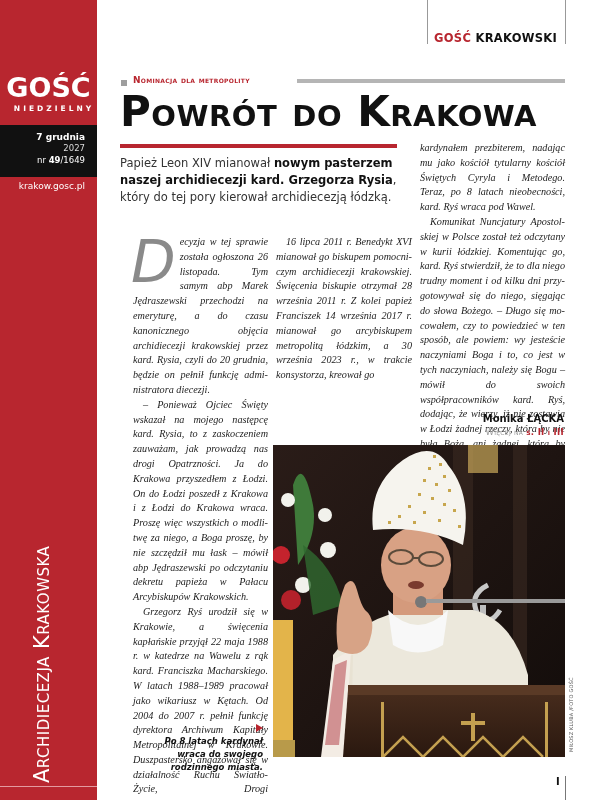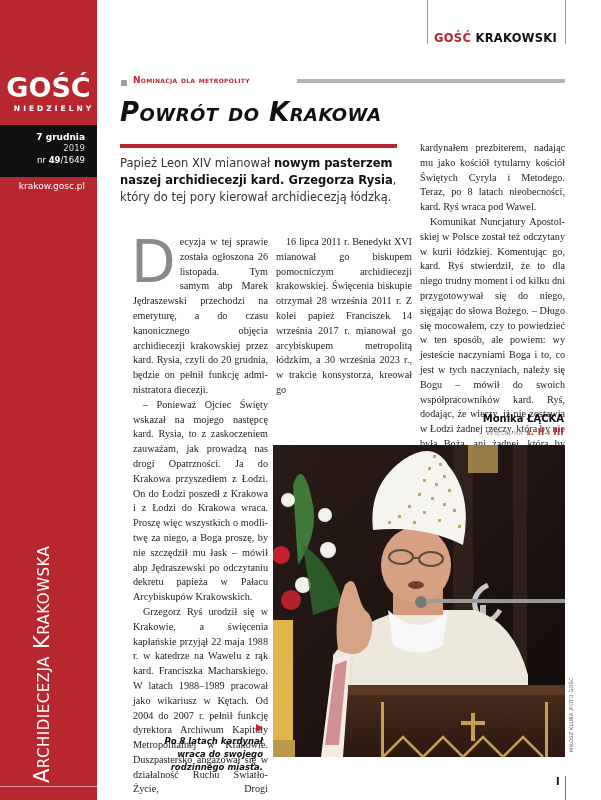--- a/index.html
+++ b/index.html
@@ -26,27 +26,27 @@
   .brand { position: absolute; left: 434px; top: 31px; font-family: "DejaVu Sans", sans-serif; font-weight: bold; font-size: 11.5px; letter-spacing: 0.3px; }
   .brand .red { color: #b8262f; }
   .brand .dark { color: #111; }
 
   
   .kicker-square { position: absolute; left: 121px; top: 80px; width: 6px; height: 6px; background: #9e9e9e; }
   .kicker { position: absolute; left: 133px; top: 75px; font-family: "DejaVu Sans", sans-serif; font-weight: bold; color: #b8262f; font-size: 9px; font-variant: small-caps; letter-spacing: 0.3px; }
   .kicker-rule { position: absolute; left: 297px; top: 79px; width: 268px; height: 4px; background: #b5b5b5; }
 
   
-  .headline { position: absolute; left: 120px; top: 92px; font-family: "DejaVu Sans", sans-serif; font-weight: bold; font-size: 26px; font-variant: small-caps; letter-spacing: 0.5px; color: #111; line-height: 40px; white-space: nowrap; font-style: italic; }
+  .headline { position: absolute; left: 120px; top: 92px; font-family: "DejaVu Sans", sans-serif; font-weight: bold; font-size: 42px; font-variant: small-caps; letter-spacing: 0.5px; color: #111; line-height: 40px; white-space: nowrap; }
   .head-rule { position: absolute; left: 120px; top: 144px; width: 277px; height: 4px; background: #b8262f; }
   .lead { position: absolute; left: 120px; top: 155px; width: 300px; font-family: "DejaVu Sans", sans-serif; font-size: 11.5px; line-height: 17px; color: #333; }
   .lead b { color: #111; }
 
   
-  .col { position: absolute; font-size: 10.2px; line-height: 14.8px; text-align: justify; color: #1c1c1c; hyphens: manual; }
+  .col { position: absolute; font-size: 10.2px; line-height: 14.8px; text-align: justify; color: #1c1c1c; hyphens: manual; font-style: italic; }
   .col p { text-indent: 10px; }
   .col p.noindent { text-indent: 0; }
   .col1 { left: 133px; top: 235px; width: 135px; }
   .col2 { left: 276px; top: 235px; width: 136px; }
   .col3 { left: 420px; top: 40px; width: 145px; }
 
   .dropcap { float: left; font-family: "DejaVu Sans", sans-serif; font-size: 58px; line-height: 50px; color: #8a8a8a; margin: 2px 4px 0 -2px; font-weight: normal; }
 
   .author { position: absolute; right: 37px; top: 413px; font-family: "DejaVu Sans", sans-serif; font-size: 10px; font-weight: bold; color: #111; }
   .more { position: absolute; right: 37px; top: 427px; font-family: "DejaVu Sans", sans-serif; font-size: 8.5px; color: #9a9a9a; font-variant: small-caps; letter-spacing: 0.3px; }
@@ -66,21 +66,21 @@
 </head>
 <body>
 
 <div class="sidebar">
   <div class="logo">
     <div class="logo-main">GOŚĆ</div>
     <div class="logo-sub">NIEDZIELNY</div>
   </div>
   <div class="issue-box">
     <div class="issue-date">7 grudnia</div>
-    <div class="issue-year">2019</div>
+    <div class="issue-year">2027</div>
     <div class="issue-nr"><span>nr </span><b>49</b><span>/1649</span></div>
   </div>
   <div class="site-url">krakow.gosc.pl</div>
   <div class="vertical-section">Archidiecezja Krakowska</div>
   <div class="sidebar-bottom-line"></div>
 </div>
 
 <div class="brand-rule-left"></div>
 <div class="brand-rule-right"></div>
 <div class="brand"><span class="red">GOŚĆ</span><span class="dark"> KRAKOWSKI</span></div>

